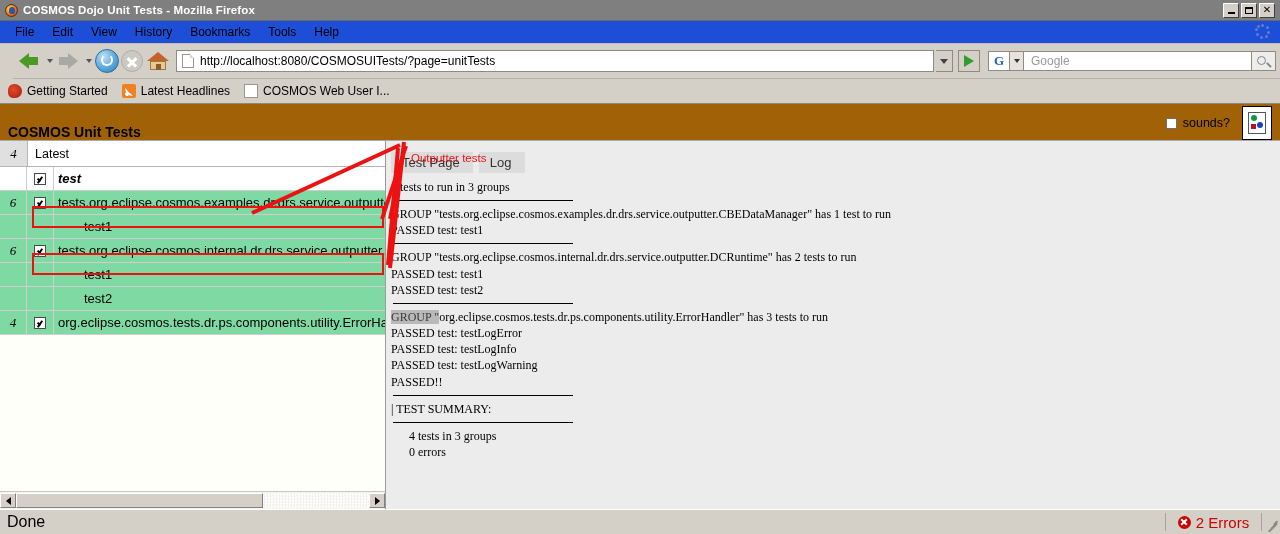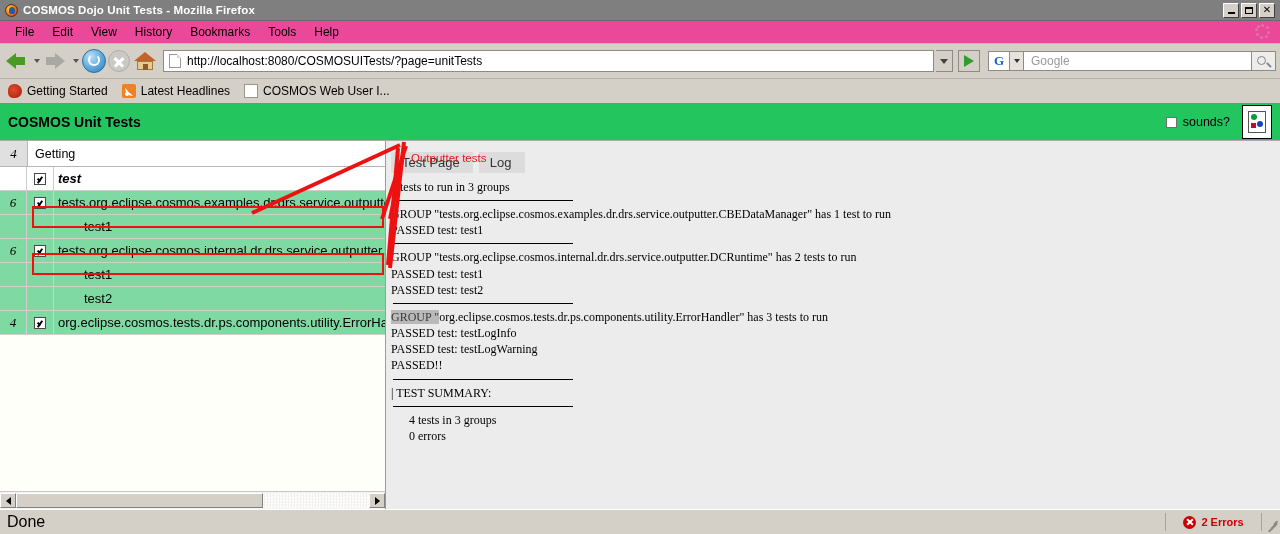--- a/index.html
+++ b/index.html
@@ -25,29 +25,29 @@
   .title-text{color:#fff;font-size:11.5px;font-weight:bold;letter-spacing:.1px;white-space:nowrap;}
   .wbtns{margin-left:auto;display:flex;gap:2px;padding-right:3px;}
   .wbtn{width:16px;height:15px;background:#d4d0c8;border:1px solid #fff;
     border-right-color:#404040;border-bottom-color:#404040;
     display:flex;align-items:center;justify-content:center;font-size:10px;line-height:1;
     box-sizing:border-box;font-family:"Liberation Sans",sans-serif;color:#000;}
   .wbtn .mn{width:7px;height:2px;background:#000;margin-top:6px;}
   .wbtn .mx{width:8px;height:7px;border:1px solid #000;border-top-width:2px;box-sizing:border-box;}
 
   
-  .menubar{height:22px;min-height:22px;background:#ec4899;display:flex;align-items:center;
+  .menubar{height:22px;min-height:22px;background:#1d4ed8;display:flex;align-items:center;
     padding-left:6px;border-bottom:1px solid #c3bfb7;position:relative;}
   .menu-item{padding:2px 9px;font-size:12px;color:#000;}
   .throbber{position:absolute;right:10px;top:3px;width:15px;height:15px;opacity:.45;}
   .throbber i{position:absolute;width:3px;height:3px;background:#b9b5ad;border-radius:50%;}
 
   
   .navbar{height:34px;min-height:34px;background:#d4d0c8;display:flex;align-items:center;
-    padding:0 4px;gap:2px;border-bottom:1px solid #b5b1a8;}
+    padding:0 4px;gap:2px;border-bottom:1px solid #b5b1a8;margin-left:13px;}
   .arrowbtn{width:26px;height:26px;position:relative;flex:0 0 auto;}
   .arrow{position:absolute;left:2px;top:5px;width:0;height:0;}
   .arr-l{border-top:8px solid transparent;border-bottom:8px solid transparent;border-right:10px solid #4a9a26;}
   .arr-l2{position:absolute;left:12px;top:9px;width:9px;height:8px;background:#4a9a26;}
   .arr-r{border-top:8px solid transparent;border-bottom:8px solid transparent;border-left:10px solid #a9a9a3;left:12px;}
   .arr-r2{position:absolute;left:3px;top:9px;width:9px;height:8px;background:#a9a9a3;}
   .caret{width:9px;height:26px;display:flex;align-items:center;justify-content:center;}
   .caret span{width:0;height:0;border-left:3.5px solid transparent;border-right:3.5px solid transparent;border-top:4px solid #555;}
   .reload{width:24px;height:24px;border-radius:50%;
     background:radial-gradient(circle at 35% 30%,#bfe0f5 0%,#5aa8dd 55%,#2f7bb5 100%);
@@ -101,22 +101,22 @@
   .bm-ico{width:14px;height:14px;position:relative;flex:0 0 auto;}
   .bm-dino{background:radial-gradient(circle at 40% 40%,#e04b2a 0%,#a81b10 100%);border-radius:45% 55% 50% 40%;}
   .bm-rss{background:#f08020;border-radius:2px;position:relative;}
   .bm-rss::after{content:"";position:absolute;left:3px;bottom:2px;width:4px;height:4px;background:#fff;border-radius:50%;}
   .bm-rss::before{content:"";position:absolute;left:3px;bottom:2px;width:8px;height:8px;
     border:2px solid #fff;border-radius:0 0 0 9px;border-top-color:transparent;border-right-color:transparent;box-sizing:border-box;}
   .bm-doc{background:#fff;border:1px solid #9a978f;box-sizing:border-box;}
 
   
   .content{flex:1 1 auto;background:#fff;position:relative;overflow:hidden;display:flex;flex-direction:column;}
-  .cos-head{height:36px;min-height:36px;display:flex;align-items:center;
-    border-bottom:1px solid #aaa;background:#22c55e;position:relative;}
+  .cos-head{height:36px;min-height:36px;display:flex;align-items:flex-end;
+    border-bottom:1px solid #aaa;background:#a16207;position:relative;}
   .cos-title{font-size:14px;font-weight:bold;padding-left:8px;color:#000;}
   .sounds-wrap{margin-left:auto;display:flex;align-items:center;gap:6px;padding-right:8px;}
   .chk{width:11px;height:11px;border:1px solid #6f6f6f;background:#fff;box-sizing:border-box;flex:0 0 auto;}
   .sounds-label{font-size:12.5px;}
   .brokenimg{width:30px;height:34px;border:1px solid #000;background:#fff;position:relative;margin-left:6px;box-sizing:border-box;}
   .brokenimg .sheet{position:absolute;left:5px;top:5px;width:18px;height:22px;background:#fff;border:1px solid #555;box-sizing:border-box;}
   .brokenimg .g{position:absolute;left:8px;top:8px;width:6px;height:6px;background:#0a9a3a;border-radius:50%;}
   .brokenimg .b{position:absolute;left:14px;top:15px;width:6px;height:6px;background:#1840c0;border-radius:50%;}
   .brokenimg .r{position:absolute;left:8px;top:17px;width:5px;height:5px;background:#c01020;}
 
@@ -175,21 +175,21 @@
   
   .statusbar{height:24px;min-height:24px;background:#d4d0c8;display:flex;align-items:center;
     border-top:1px solid #fff;}
   .sb-left{flex:1;padding-left:7px;font-size:16px;border-right:1px solid #a9a49a;height:18px;display:flex;align-items:center;}
   .sb-err{width:95px;display:flex;align-items:center;justify-content:center;gap:5px;height:18px;
     border-right:1px solid #a9a49a;}
   .errdot{width:13px;height:13px;border-radius:50%;background:#cc0000;position:relative;flex:0 0 auto;}
   .errdot::before,.errdot::after{content:"";position:absolute;left:2.5px;top:5.6px;width:8px;height:2px;background:#fff;}
   .errdot::before{transform:rotate(45deg);}
   .errdot::after{transform:rotate(-45deg);}
-  .errtext{color:#cc0000;font-size:11px;font-weight:bold;}
+  .errtext{color:#cc0000;font-size:15px;font-weight:normal;}
   .grip{width:18px;height:18px;position:relative;}
   .grip i{position:absolute;background:#8d8a82;height:1.5px;}
 </style>
 </head>
 <body>
 
 <div class="win">
 
   <div class="titlebar">
     <div class="fficon">
@@ -299,21 +299,21 @@
             <div class="r"></div>
         </div>
       </div>
     </div>
 
     <div class="panes">
 
       <div class="leftpane">
         <div class="statusrow">
           <div class="num">4</div>
-          <div class="lbl">Getting</div>
+          <div class="lbl">Latest</div>
         </div>
 
         <div class="tree">
 
           <div class="trow white">
             <div class="c-num"></div>
             <div class="c-chk">
                 <span class="chk-on"></span>
               </div>
             <div class="c-lbl italic-b">test</div>
@@ -386,20 +386,21 @@
           <div class="oline">6 tests to run in 3 groups</div>
           <div class="hr"></div>
           <div class="oline">GROUP "tests.org.eclipse.cosmos.examples.dr.drs.service.outputter.CBEDataManager" has 1 test to run</div>
           <div class="oline">PASSED test: test1</div>
           <div class="hr"></div>
           <div class="oline">GROUP "tests.org.eclipse.cosmos.internal.dr.drs.service.outputter.DCRuntime" has 2 tests to run</div>
           <div class="oline">PASSED test: test1</div>
           <div class="oline">PASSED test: test2</div>
           <div class="hr"></div>
           <div class="oline"><span class="sel">GROUP "</span><span>org.eclipse.cosmos.tests.dr.ps.components.utility.ErrorHandler" has 3 tests to run</span></div>
+          <div class="oline">PASSED test: testLogError</div>
           <div class="oline">PASSED test: testLogInfo</div>
           <div class="oline">PASSED test: testLogWarning</div>
           <div class="oline">PASSED!!</div>
           <div class="hr"></div>
           <div class="oline">| TEST SUMMARY:</div>
           <div class="hr"></div>
           <div class="oline indent2">4 tests in 3 groups</div>
           <div class="oline indent2">0 errors</div>
         </div>
       </div>

